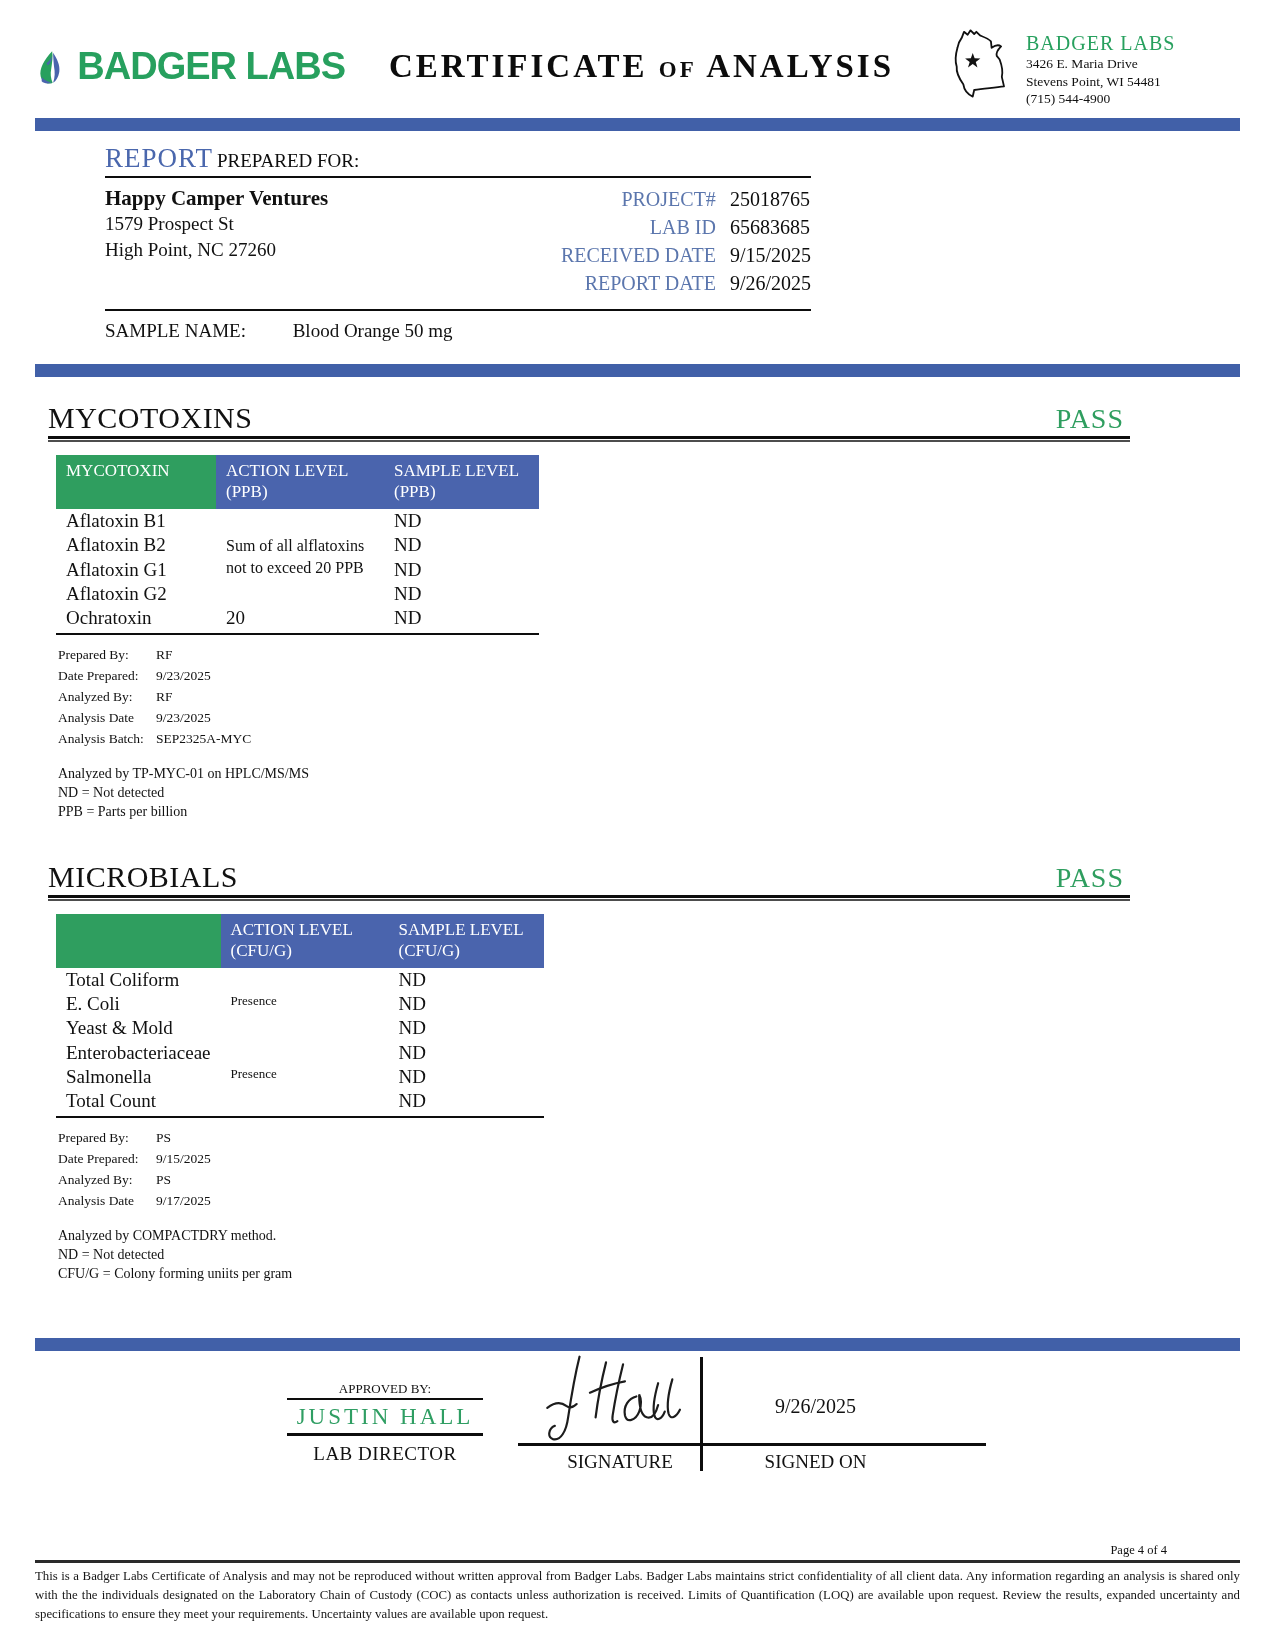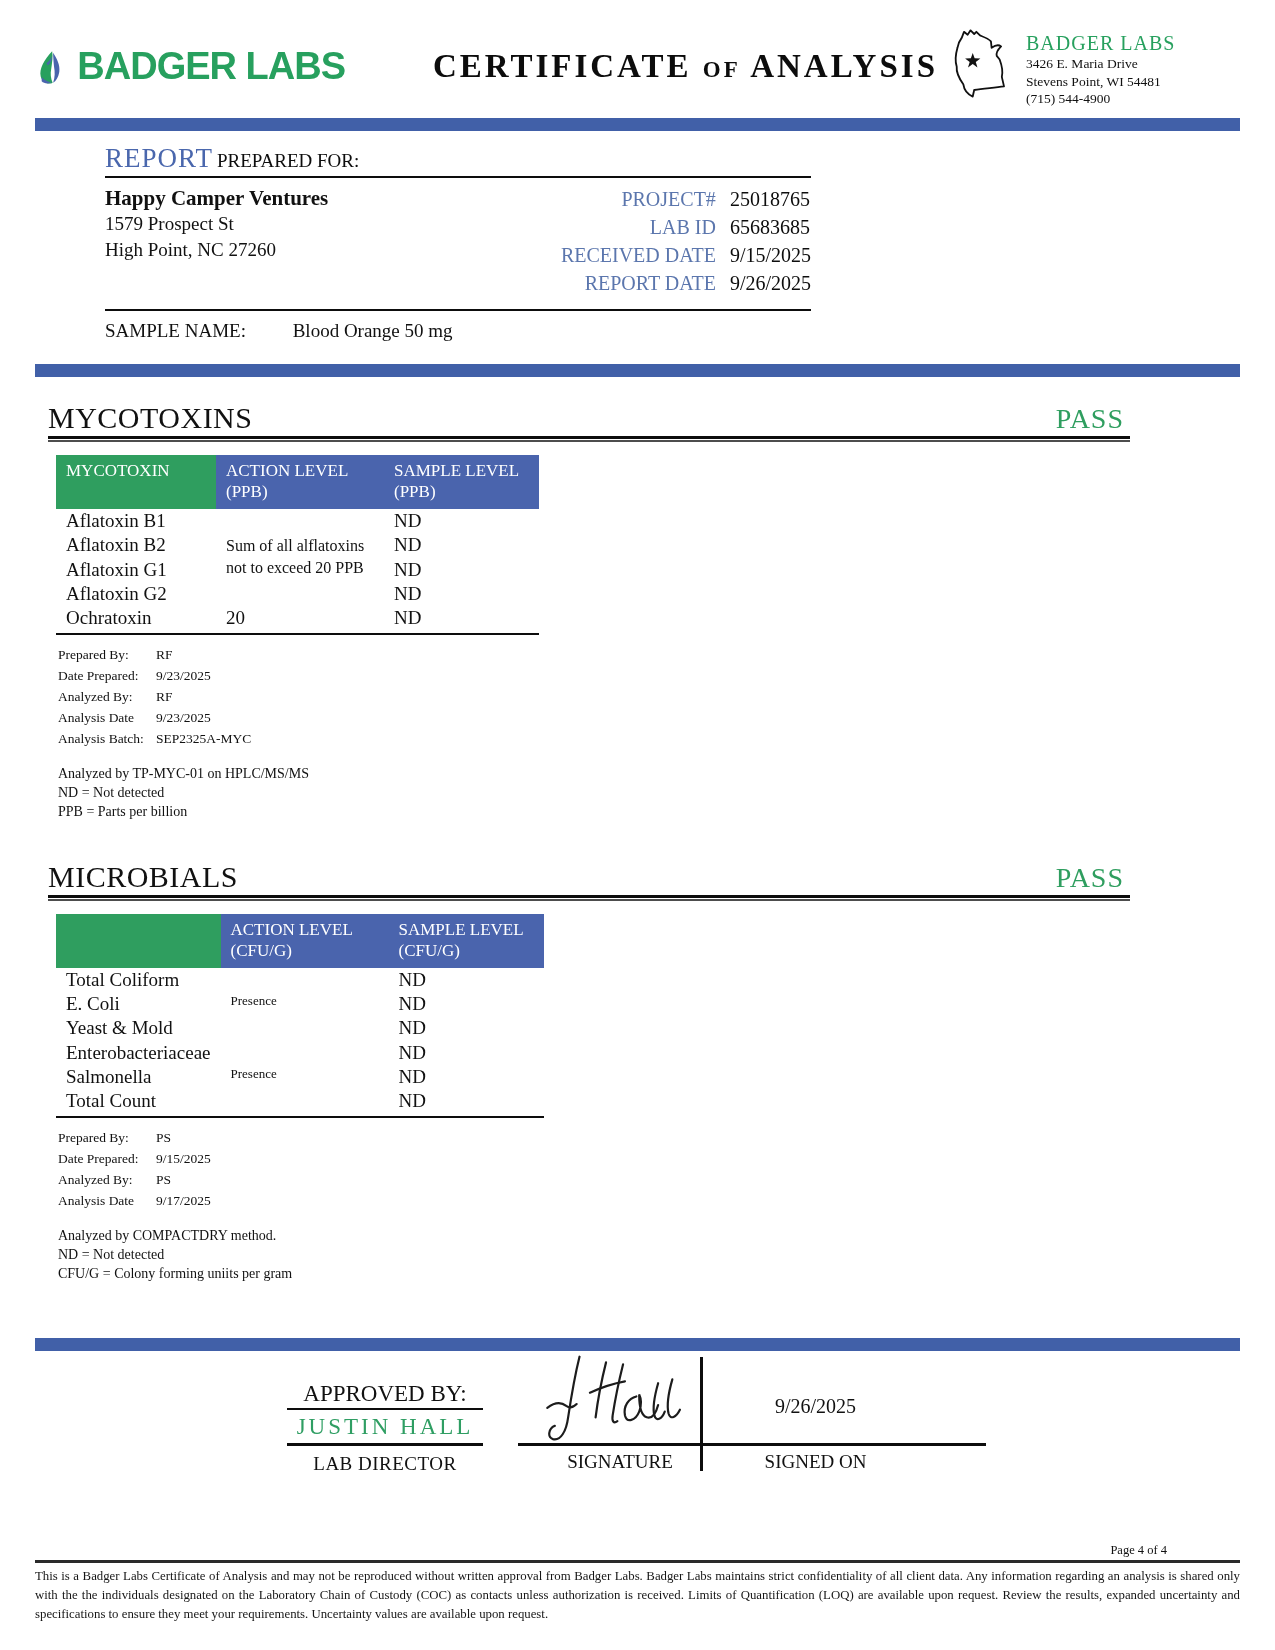--- a/index.html
+++ b/index.html
@@ -6,21 +6,21 @@
   body {
     width:1275px; height:1650px; position:relative; overflow:hidden;
     background:#ffffff; color:#111;
     font-family:"Liberation Serif", serif;
   }
   
   .header { display:flex; align-items:center; padding:26px 35px 10px 35px; }
   .logo-left { display:flex; align-items:center; gap:8px; width:310px; }
   .brand-text { font-family:"Liberation Sans", sans-serif; font-weight:700; font-size:38px;
                 color:#27a05e; letter-spacing:-1px; white-space:nowrap; }
-  .doc-title { flex:1; text-align:right; font-weight:700; font-size:33px;
+  .doc-title { flex:1; text-align:center; font-weight:700; font-size:33px;
                font-variant:small-caps; letter-spacing:3px; color:#0c0c0c; }
   .header-right { display:flex; align-items:flex-start; gap:4px; width:302px; }
   .lab-info { padding-top:6px; }
   .lab-name { color:#27a05e; font-size:20px; letter-spacing:1px; }
   .lab-line { font-size:13.5px; line-height:1.3; color:#111; }
   .bar { height:13px; background:#4160a8; margin:0 35px; }
   
   .report { margin:12px 0 0 105px; width:706px; }
   .report-head { border-bottom:2.5px solid #0d0d0d; padding-bottom:2px; }
   .rpt-word { color:#4a67ad; font-size:27px; letter-spacing:1px; }
@@ -59,21 +59,21 @@
   .coa-table tr.last td { border-bottom:2.5px solid #0d0d0d; padding-bottom:4px; }
   
   .meta { margin:10px 0 0 10px; font-size:13.5px; }
   .meta-row { display:flex; line-height:1.55; }
   .meta-lbl { width:98px; }
   .notes { margin:15px 0 0 10px; font-size:14px; line-height:1.35; }
   
   .bottom-block { position:absolute; left:0; right:0; top:1338px; }
   .sig-area { position:relative; height:128px; }
   .approved { position:absolute; left:287px; top:30px; width:196px; text-align:center; }
-  .app-lbl { font-size:23px; padding-bottom:1px; border-bottom:2.5px solid #0d0d0d; }
+  .app-lbl { font-size:13px; padding-bottom:1px; border-bottom:2.5px solid #0d0d0d; }
   .app-name { font-size:23px; color:#2f9e63; letter-spacing:3px; padding:4px 0 3px 0;
               border-bottom:3px solid #0d0d0d; }
   .app-title { font-size:19px; padding-top:7px; letter-spacing:0.5px; }
   .sig-svg { position:absolute; left:528px; top:0; }
   .sig-line { position:absolute; left:518px; top:92px; width:468px; height:3px; background:#0d0d0d; }
   .v-line { position:absolute; left:700px; top:6px; width:3px; height:114px; background:#0d0d0d; }
   .sig-lbl { position:absolute; left:545px; top:100px; width:150px; text-align:center; font-size:19px; }
   .signed-date { position:absolute; left:738px; top:44px; width:155px; text-align:center; font-size:20px; }
   .signed-lbl { position:absolute; left:738px; top:100px; width:155px; text-align:center; font-size:19px; }
   .page-num { text-align:right; margin:64px 108px 2px 0; font-size:12.5px; }

